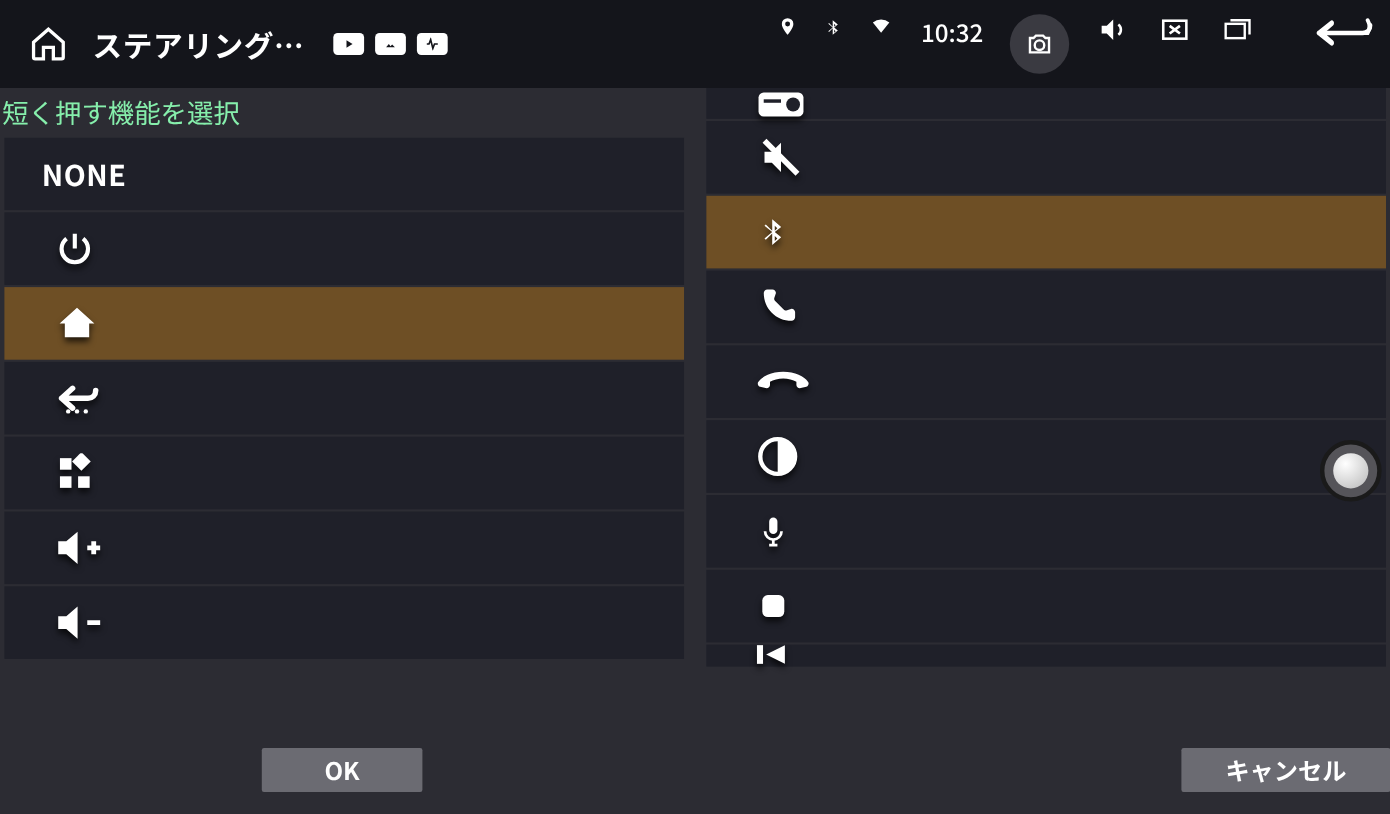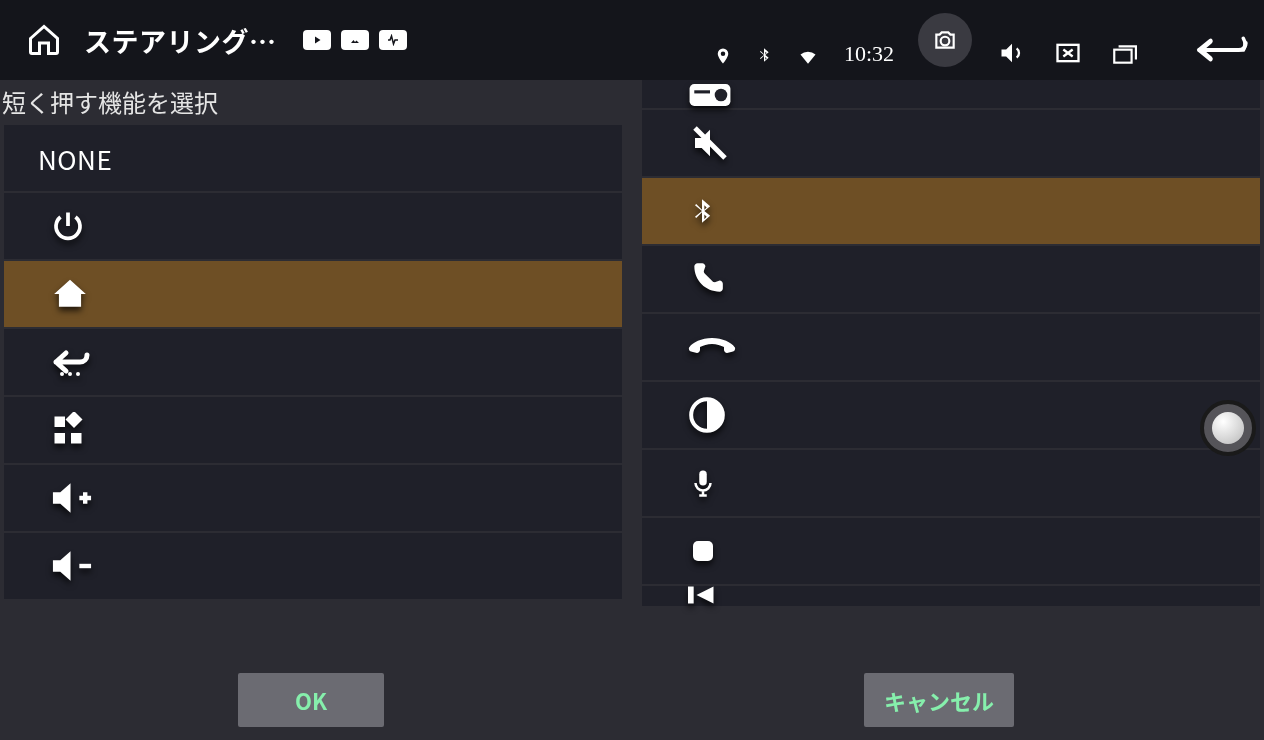--- a/index.html
+++ b/index.html
@@ -5,48 +5,48 @@
   html,body{margin:0;padding:0;width:1264px;height:740px;background:#2c2c33;font-family:"Noto Sans CJK JP","Noto Sans JP","Hiragino Sans","Yu Gothic",Arial,sans-serif;color:#d8d8d8;overflow:hidden;}
   *{box-sizing:border-box;}
   svg{display:block;}
 
   
   .statusbar{height:80px;width:100%;background:#14151b;display:flex;align-items:center;padding:0 16px 0 26px;color:#fff;}
   .sb-left{display:flex;align-items:center;gap:22px;}
   .sb-title{font-size:27px;font-weight:600;letter-spacing:0.5px;}
   .sb-notif{display:flex;gap:10px;margin-left:4px;}
   .sb-notif span{width:28px;height:20px;background:#fff;border-radius:4px;display:flex;align-items:center;justify-content:center;}
-  .sb-right{margin-left:auto;display:flex;align-items:flex-end;gap:24px;font-family:Liberation Serif, serif;}
+  .sb-right{margin-left:auto;display:flex;align-items:flex-start;gap:24px;}
   .clock{font-size:22px;font-weight:500;}
   .sb-right .circle{width:54px;height:54px;border-radius:50%;background:#3a3a41;display:flex;align-items:center;justify-content:center;}
   .sb-ico{display:flex;align-items:center;justify-content:center;}
 
   
   .panels{display:flex;gap:20px;height:580px;padding:0 0 0 0;background:#2c2c33;}
   .panel{flex:1;display:flex;flex-direction:column;}
-  .panel-header{font-size:24px;color:#e5e5e5;padding:4px 2px 6px 2px;}
+  .panel-header{font-size:24px;color:#86efac;padding:4px 2px 6px 2px;}
   .list-wrap{flex:1;overflow:hidden;display:flex;flex-direction:column;gap:2px;padding:0 0 0 4px;}
   .panel:last-child .list-wrap{padding:0 4px 0 0;}
   .row{height:66px;display:flex;align-items:center;padding-left:30px;color:#fff;font-size:26px;font-weight:600;}
   .row.selected{background:#6e4f25;}
   .row:not(.selected){background:#1f2029;}
-  .row.text-row{font-weight:400;letter-spacing:0.5px;padding-left:34px;}
+  .row.text-row{font-weight:700;letter-spacing:0.5px;padding-left:34px;}
   .row .ico{margin-left:16px;filter:drop-shadow(0 4px 3px rgba(0,0,0,0.7));}
   .row.partial-top{height:28px;align-items:flex-end;padding-bottom:0;}
   .row.partial-bot{height:20px;align-items:flex-start;padding-top:0;}
 
   
   .assist{position:absolute;right:8px;top:400px;width:56px;height:56px;border-radius:50%;background:#555459;border:4px solid #1a1a1a;display:flex;align-items:center;justify-content:center;}
   .assist::after{content:"";width:32px;height:32px;border-radius:50%;background:radial-gradient(circle at 35% 30%, #fff, #b8b8b8);}
 
   
   .footer{height:80px;width:100%;background:#2c2c33;display:flex;align-items:center;}
-  .btn{height:54px;min-width:146px;padding:0 20px;background:#6b6b72;color:#86efac;font-size:22px;font-weight:600;display:flex;align-items:center;justify-content:center;border-radius:2px;}
+  .btn{height:40px;min-width:146px;padding:0 40px;background:#6b6b72;color:#ffffff;font-size:22px;font-weight:600;display:flex;align-items:center;justify-content:center;border-radius:2px;}
   .btn-ok{margin-left:238px;}
-  .btn-cancel{margin-left:auto;margin-right:250px;}
+  .btn-cancel{margin-left:auto;}
 </style>
 </head>
 <body>
 
 <div class="statusbar">
   <div class="sb-left">
     <span class="sb-ico">
       <svg width="36" height="36" viewBox="0 0 24 24">
           <path fill="none" stroke="#fff" stroke-width="2" d="M3 11 12 3l9 8v9a1 1 0 0 1-1 1h-5v-7h-6v7H4a1 1 0 0 1-1-1z"></path>
         </svg>

